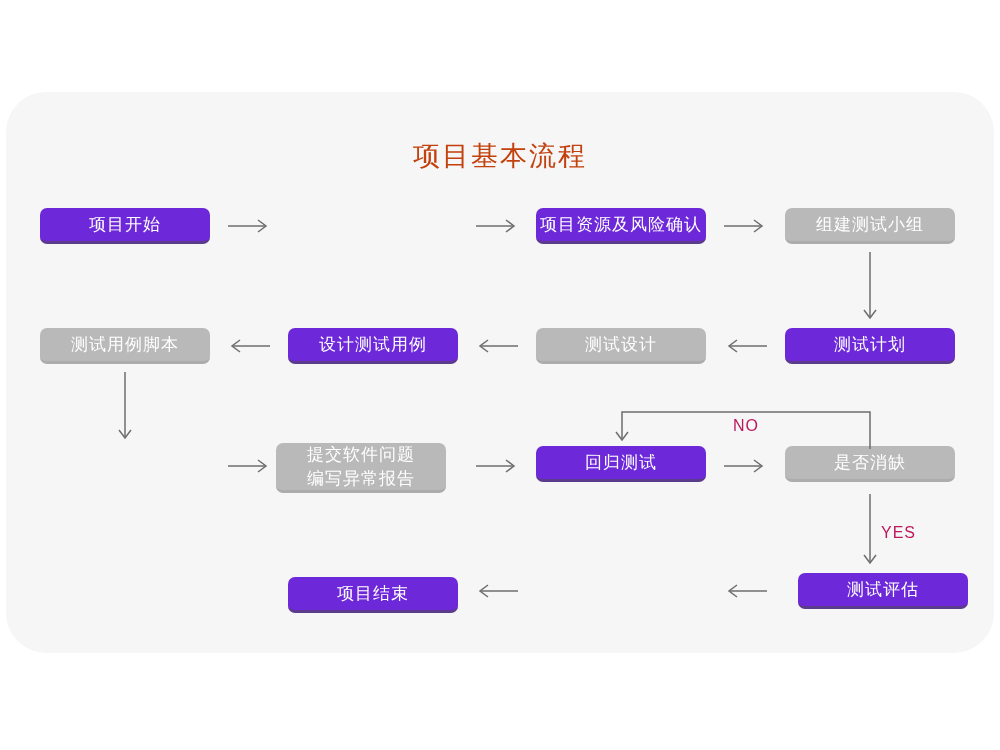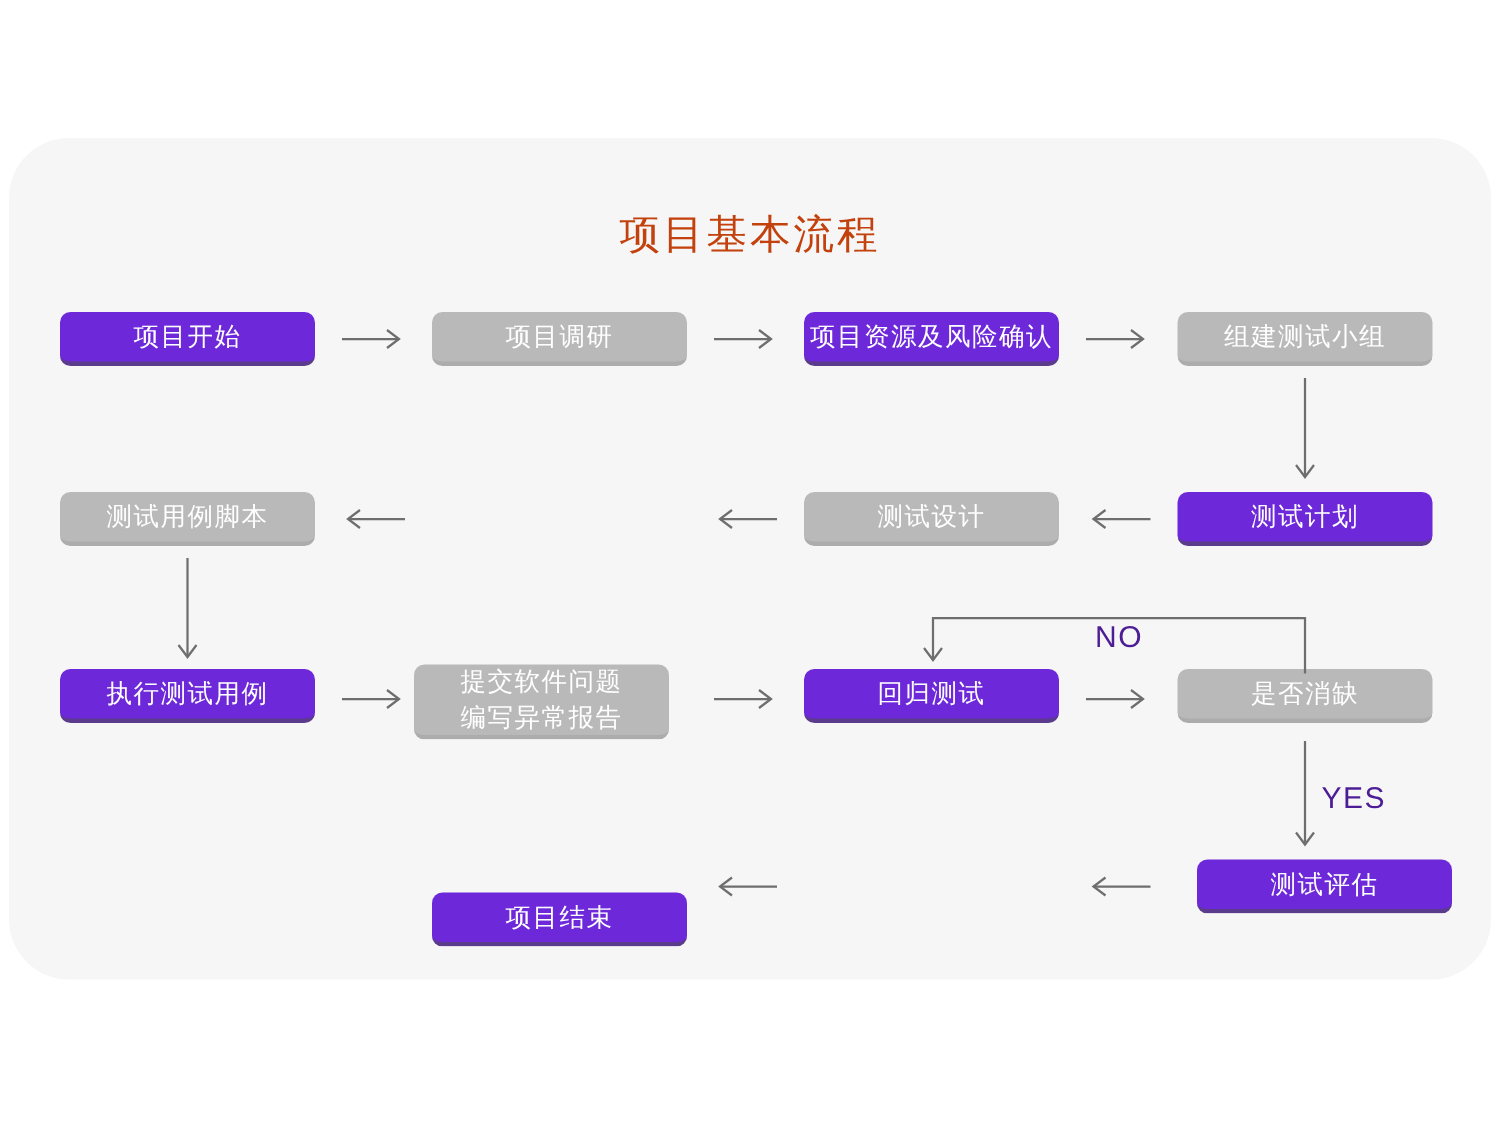--- a/index.html
+++ b/index.html
@@ -26,51 +26,50 @@
     border-radius:7px;display:flex;align-items:center;justify-content:center;
     color:#ffffff;font-size:17px;letter-spacing:1px;
     white-space:pre-line;text-align:center;line-height:1.4;
     box-sizing:content-box;
   }
   .node.purple{background:#6d28d9;border-bottom:3px solid #5b3c8c;}
   .node.gray{background:#b9b9b9;border-bottom:3px solid #acacac;}
   .node.tall{height:47px;}
   .edge-layer{position:absolute;left:0;top:0;width:1000px;height:750px;pointer-events:none;}
   .edge-label{
-    position:absolute;color:#4c1d95;font-size:20px;letter-spacing:1px;
+    position:absolute;color:#be185d;font-size:16px;letter-spacing:1px;
   }
   .edge-label.no{left:746px;top:426px;transform:translate(-50%,-50%);}
   .edge-label.yes{left:881px;top:533px;transform:translateY(-50%);}
 </style>
 </head>
 <body>
 
 <div class="canvas">
 
   <div class="card"></div>
 
   <div class="diagram-title">项目基本流程</div>
 
   <div class="node purple" style="left:40px;top:208px">项目开始</div>
-  <div class="node gray" style="left:288px;top:208px">项目调研</div>
   <div class="node purple" style="left:536px;top:208px">项目资源及风险确认</div>
   <div class="node purple" style="left:785px;top:328px">测试计划</div>
 
   <div class="node gray" style="left:785px;top:208px">组建测试小组</div>
   <div class="node gray" style="left:536px;top:328px">测试设计</div>
+  <div class="node purple" style="left:288px;top:328px">设计测试用例</div>
   <div class="node gray" style="left:40px;top:328px">测试用例脚本</div>
 
-  <div class="node purple" style="left:40px;top:446px">执行测试用例</div>
   <div class="node gray tall" style="left:276px;top:443px">提交软件问题
 编写异常报告</div>
   <div class="node purple" style="left:536px;top:446px">回归测试</div>
   <div class="node gray" style="left:785px;top:446px">是否消缺</div>
 
   <div class="node purple" style="left:798px;top:573px">测试评估</div>
-  <div class="node purple" style="left:288px;top:595px">项目结束</div>
+  <div class="node purple" style="left:288px;top:577px">项目结束</div>
 
   <svg class="edge-layer" width="1000" height="750" viewBox="0 0 1000 750">
     <defs>
       <marker id="arrowhead" viewBox="-9 -7 11 14" markerWidth="11" markerHeight="14" refX="0" refY="0" orient="auto" markerUnits="userSpaceOnUse">
         <path d="M-8,-6 L0,0 L-8,6" fill="none" stroke="#6e6e6e" stroke-width="1.5"></path>
       </marker>
     </defs>
     <g fill="none" stroke="#6e6e6e" stroke-width="1.5">
 
       <path d="M228,226 L266,226" marker-end="url(#arrowhead)"></path>

